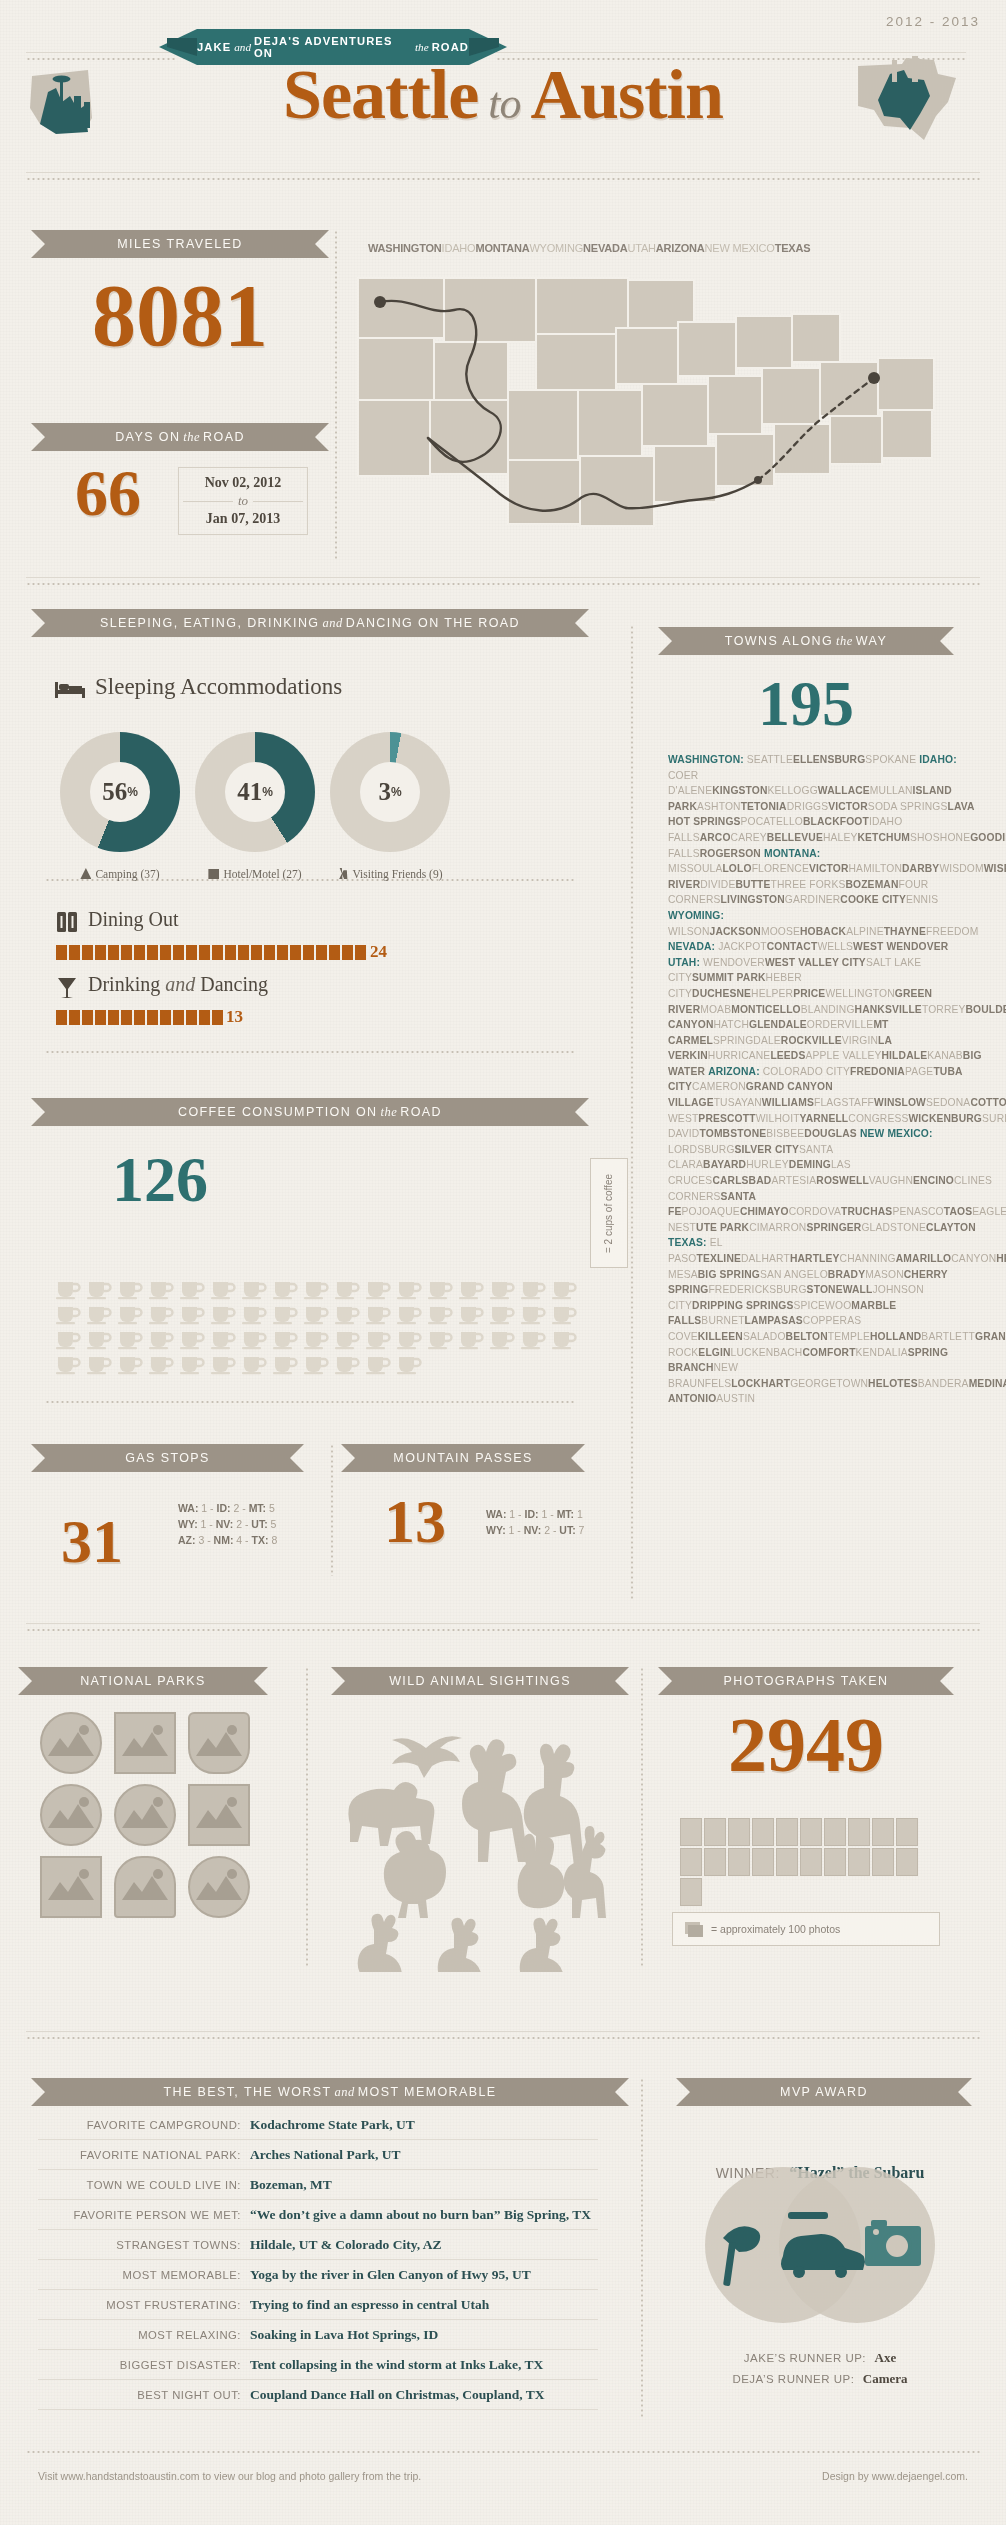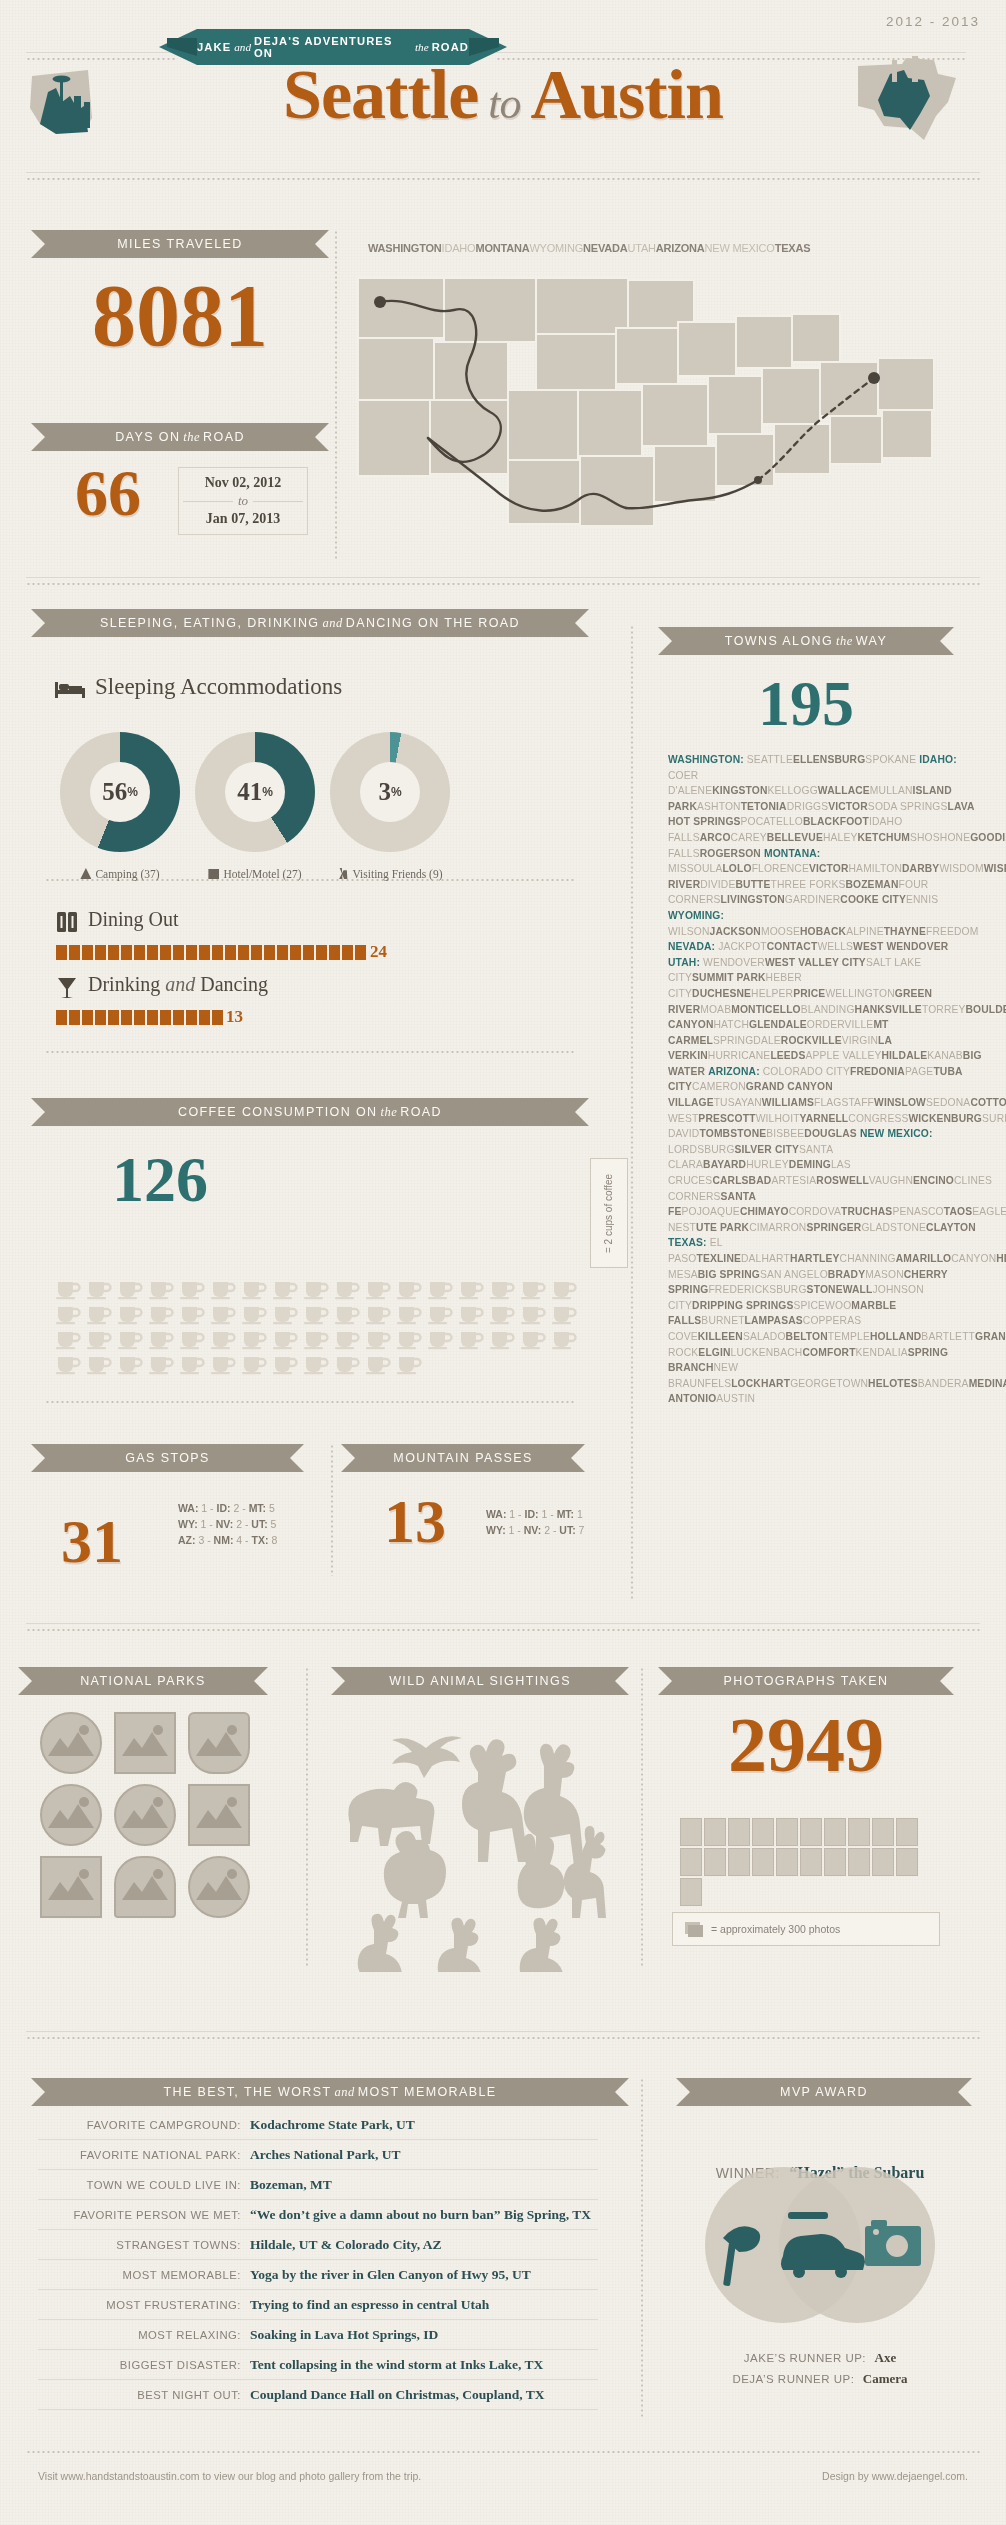--- a/index.html
+++ b/index.html
@@ -806,21 +806,21 @@
       <div style="width: 22px; height: 28px; background: rgb(207, 200, 188); border: 1px solid rgb(192, 184, 171);"></div>
       <div style="width: 22px; height: 28px; background: rgb(207, 200, 188); border: 1px solid rgb(192, 184, 171);"></div>
       <div style="width: 22px; height: 28px; background: rgb(207, 200, 188); border: 1px solid rgb(192, 184, 171);"></div>
     </div>
   <div style="position:absolute; left:672px; top:1912px; width:268px; height:34px; border:1px solid #cfc8bc; background:#f6f3ed;
               display:flex; align-items:center; gap:8px; padding-left:12px;">
     <svg width="18" height="15" viewBox="0 0 18 15">
       <rect x="0" y="0" width="15" height="12" fill="#c6bfb3"></rect>
       <rect x="3" y="3" width="15" height="12" fill="#b3aca0"></rect>
     </svg>
-    <span style="font-size:10.5px; color:#8a8279;">= approximately 300 photos</span>
+    <span style="font-size:10.5px; color:#8a8279;">= approximately 100 photos</span>
   </div>
 
   <div class="dotrule" style="left:26px; top:2036px; width:954px;"></div>
   <div class="solidrule" style="left:26px; top:2031px; width:954px;"></div>
 
   <div class="ribbon" style="left:45px; top:2078px; width:570px;">
     <span>THE BEST, THE WORST</span>
     <span class="it">and</span>
     <span>MOST MEMORABLE</span>
   </div>

